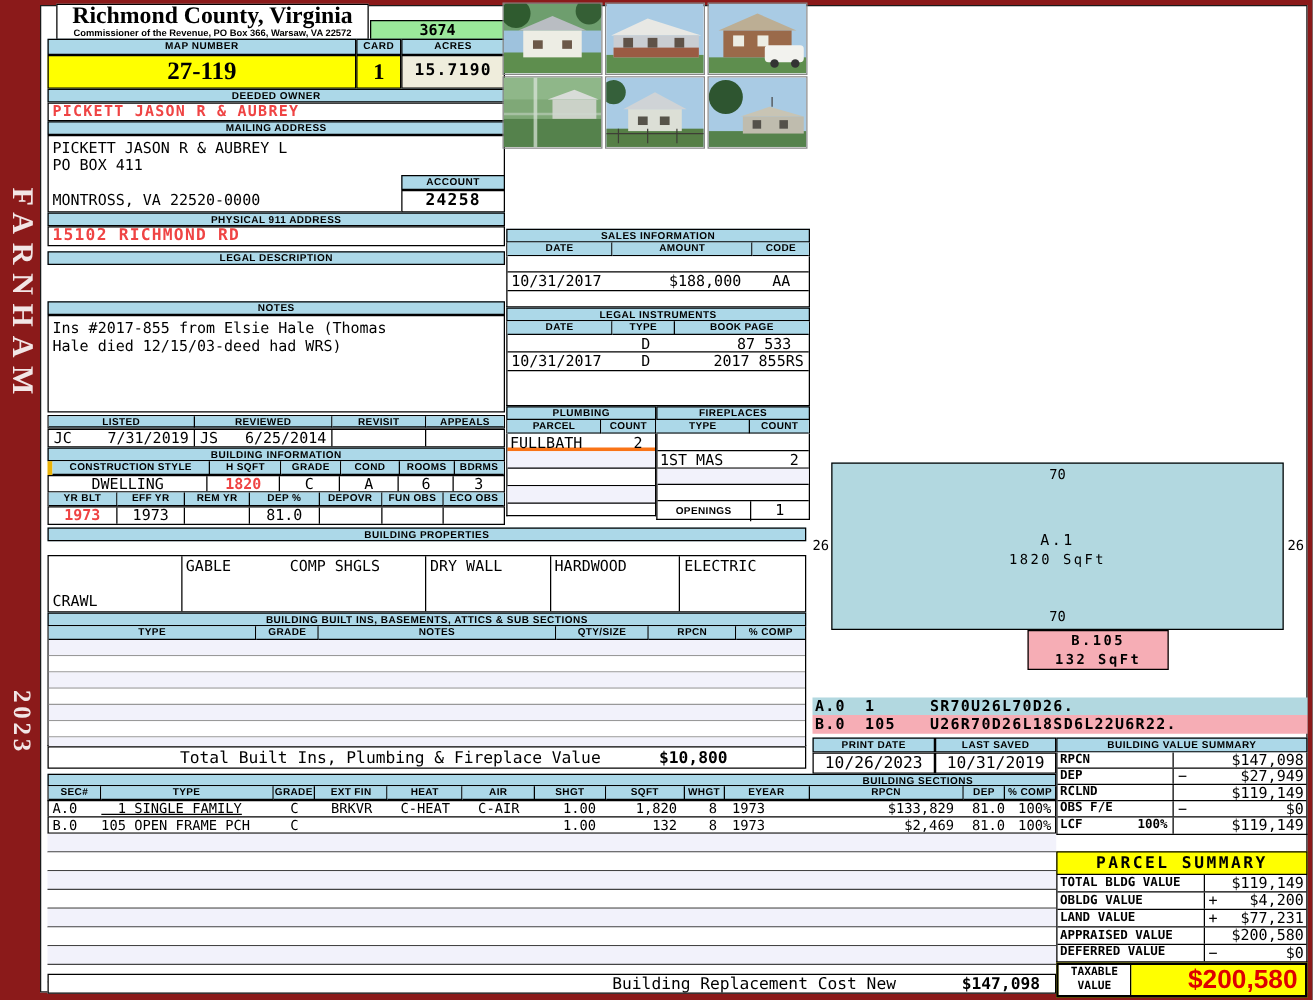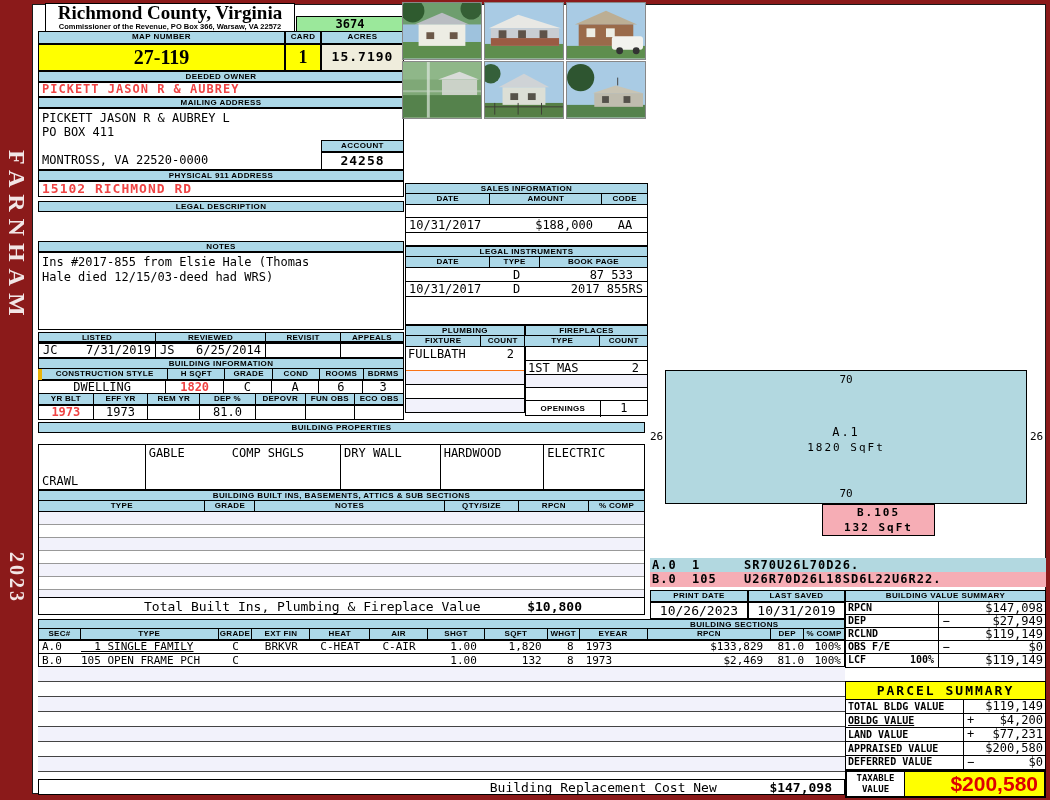--- a/index.html
+++ b/index.html
@@ -261,28 +261,28 @@
     <div class="row val" style="height:15px;border-bottom:1px solid #000;">
       <div style="width:85px;padding-left:3px;">10/31/2017</div>
       <div style="width:50px;text-align:center;">D</div>
       <div style="width:108px;text-align:right;padding-right:4px;box-sizing:border-box;">2017 855RS</div>
     </div>
   </div>
 
   <div class="abs bar" style="left:405px;top:325px;width:120px;height:11px;">PLUMBING</div>
   <div class="abs bar" style="left:525px;top:325px;width:123px;height:11px;">FIREPLACES</div>
   <div class="abs row" style="left:405px;top:336px;width:243px;height:11px;border-left:1px solid #000;border-right:1px solid #000;">
-    <div class="ch" style="width:76px;">FIXTURE</div>
+    <div class="ch" style="width:76px;">PARCEL</div>
     <div class="ch" style="width:44px;">COUNT</div>
     <div class="ch" style="width:76px;">TYPE</div>
     <div class="ch" style="width:47px;">COUNT</div>
   </div>
 
   <div class="abs box" style="left:405px;top:347px;width:120px;height:66px;border-top:none;">
-    <div class="row val" style="height:24px;border-bottom:1px solid #f97316;">
+    <div class="row val" style="height:14px;border-bottom:3px solid #f97316;">
       <div style="width:76px;padding-left:2px;">FULLBATH</div>
       <div style="width:44px;text-align:right;padding-right:10px;box-sizing:border-box;">2</div>
     </div>
     <div style="height:13px;border-bottom:1px solid #000;" class="stripe-a"></div>
     <div style="height:13px;border-bottom:1px solid #000;"></div>
     <div style="height:13px;border-bottom:1px solid #000;" class="stripe-a"></div>
   </div>
 
   <div class="abs box" style="left:525px;top:347px;width:123px;height:69px;border-top:none;">
     <div style="height:13px;border-bottom:1px solid #000;"></div>
@@ -423,21 +423,21 @@
   </div>
 
   <div class="abs" style="left:845px;top:681px;width:201px;height:19px;background:#FFFF00;border:1px solid #000;box-sizing:border-box;text-align:center;font:bold 13px/17px 'DejaVu Sans Mono',monospace;letter-spacing:2px;">PARCEL SUMMARY</div>
   <div class="abs box" style="left:845px;top:700px;width:201px;height:70px;border-top:none;">
     <div class="row" style="height:14px;border-bottom:1px solid #000;">
       <div style="width:118px;border-right:1px solid #000;box-sizing:border-box;font:bold 10px/13px 'DejaVu Sans Mono',monospace;padding-left:2px;">TOTAL BLDG VALUE</div>
       <div style="width:13px;font:12px/13px 'DejaVu Sans Mono',monospace;text-align:center;"></div>
       <div style="width:68px;font:12px/13px 'DejaVu Sans Mono',monospace;text-align:right;padding-right:2px;box-sizing:border-box;">$119,149</div>
     </div>
     <div class="row" style="height:14px;border-bottom:1px solid #000;">
-      <div style="width:118px;border-right:1px solid #000;box-sizing:border-box;font:bold 10px/13px 'DejaVu Sans Mono',monospace;padding-left:2px;text-decoration:underline;">OBLDG VALUE</div>
+      <div style="width:118px;border-right:1px solid #000;box-sizing:border-box;font:bold 10px/13px 'DejaVu Sans Mono',monospace;padding-left:2px;">OBLDG VALUE</div>
       <div style="width:13px;font:12px/13px 'DejaVu Sans Mono',monospace;text-align:center;">+</div>
       <div style="width:68px;font:12px/13px 'DejaVu Sans Mono',monospace;text-align:right;padding-right:2px;box-sizing:border-box;">$4,200</div>
     </div>
     <div class="row" style="height:14px;border-bottom:1px solid #000;">
       <div style="width:118px;border-right:1px solid #000;box-sizing:border-box;font:bold 10px/13px 'DejaVu Sans Mono',monospace;padding-left:2px;">LAND VALUE</div>
       <div style="width:13px;font:12px/13px 'DejaVu Sans Mono',monospace;text-align:center;">+</div>
       <div style="width:68px;font:12px/13px 'DejaVu Sans Mono',monospace;text-align:right;padding-right:2px;box-sizing:border-box;">$77,231</div>
     </div>
     <div class="row" style="height:14px;border-bottom:1px solid #000;">
       <div style="width:118px;border-right:1px solid #000;box-sizing:border-box;font:bold 10px/13px 'DejaVu Sans Mono',monospace;padding-left:2px;">APPRAISED VALUE</div>

